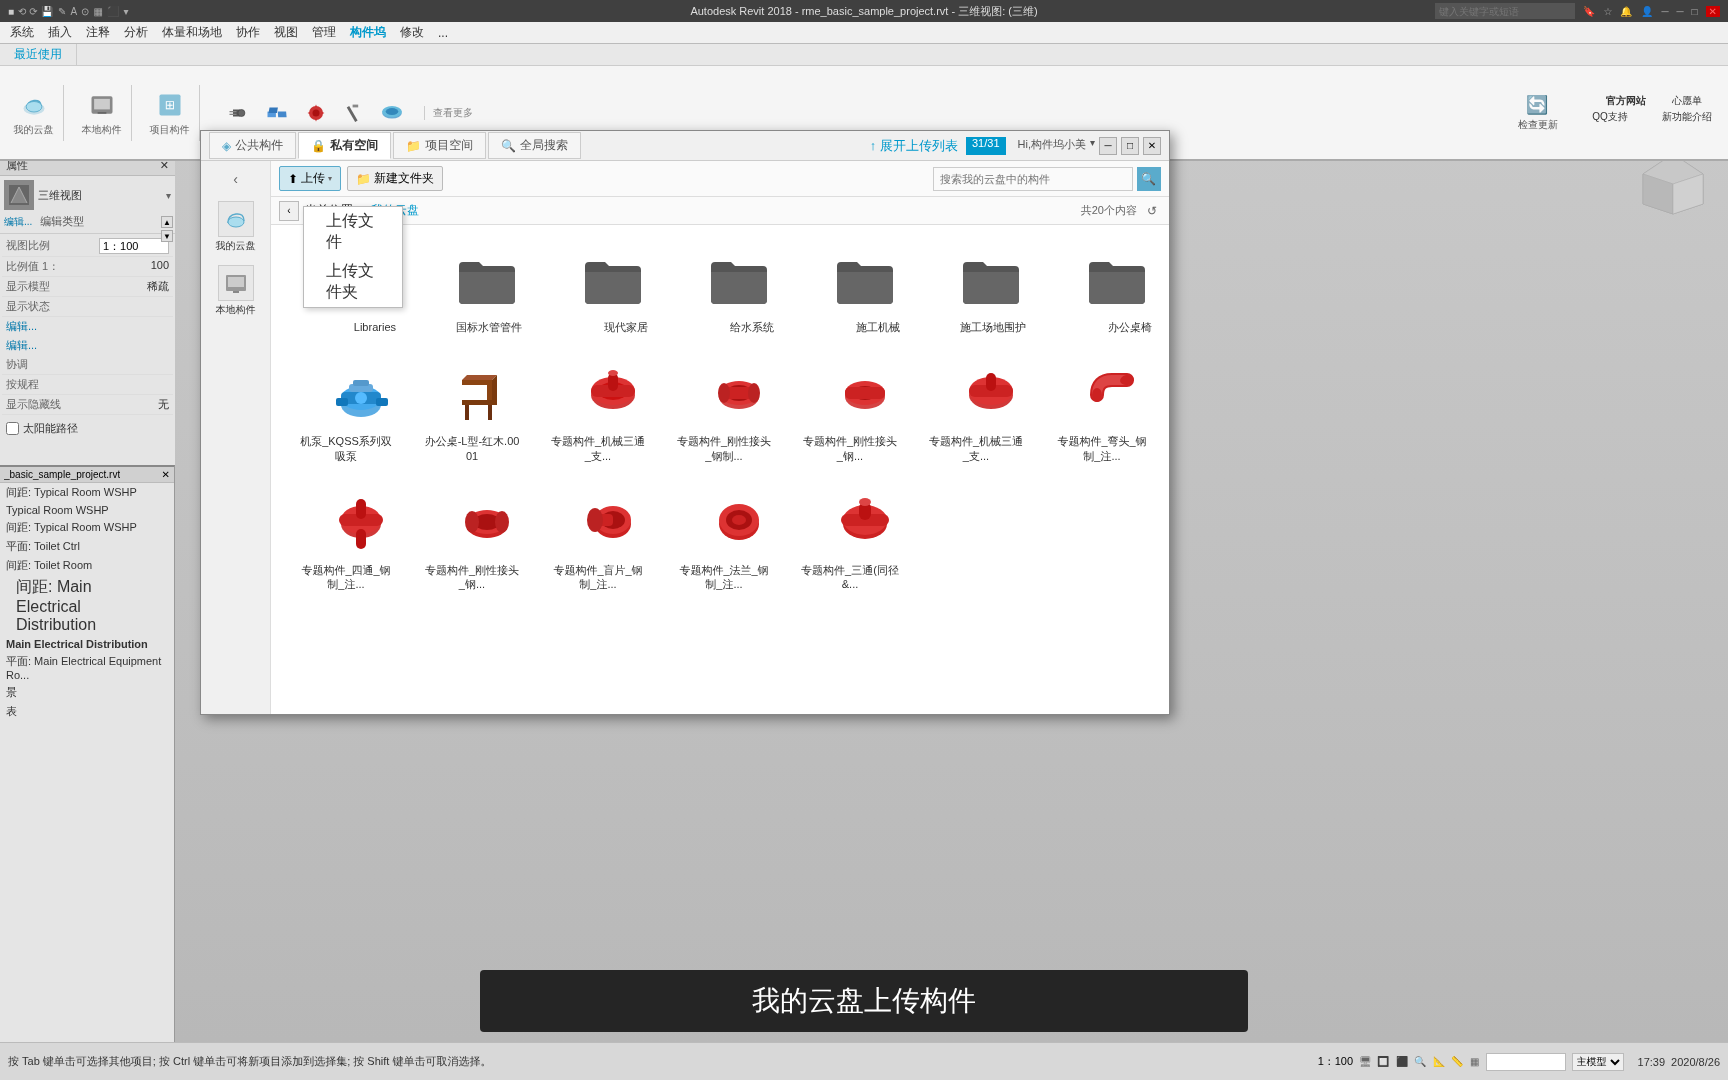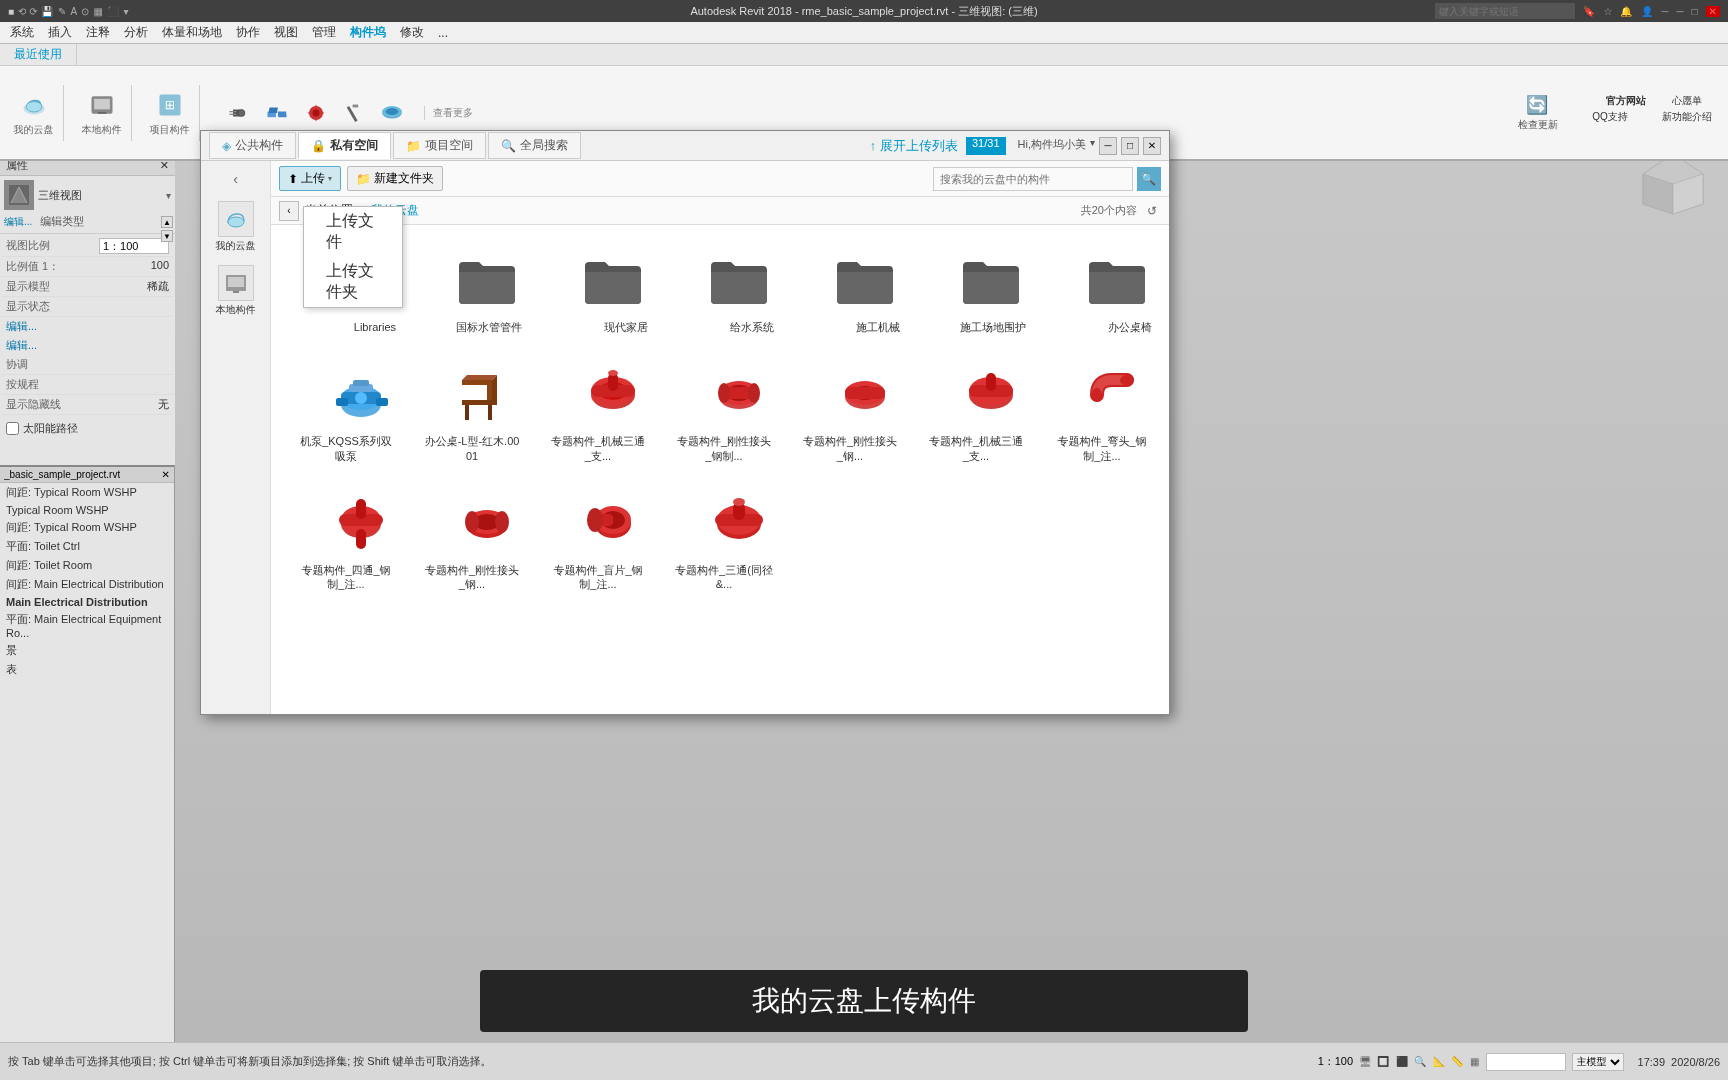--- a/index.html
+++ b/index.html
@@ -393,21 +393,21 @@
   <div style="background:#d0d0d0;padding:2px 4px;font-size:11px;display:flex;align-items:center;justify-content:space-between;border-bottom:1px solid #bbb;">
     <span style="font-size:10px;overflow:hidden;text-overflow:ellipsis;white-space:nowrap;max-width:140px;">_basic_sample_project.rvt</span>
     <span style="cursor:pointer;font-size:10px;">✕</span>
   </div>
   <div style="overflow-y:auto;height:calc(100%-22px);">
     <div style="padding:2px 6px;font-size:11px;color:#333;">间距: Typical Room WSHP</div>
     <div style="padding:2px 6px;font-size:11px;color:#333;">Typical Room WSHP</div>
     <div style="padding:2px 6px;font-size:11px;color:#333;">间距: Typical Room WSHP</div>
     <div style="padding:2px 6px;font-size:11px;color:#333;">平面: Toilet Ctrl</div>
     <div style="padding:2px 6px;font-size:11px;color:#333;">间距: Toilet Room</div>
-    <div style="padding:2px 6px;font-size:11px;color:#333;">间距: Main Electrical Distribution</div>
+    <div style="padding:2px 16px;font-size:16px;color:#333;">间距: Main Electrical Distribution</div>
     <div style="padding:2px 6px;font-size:11px;color:#333;font-weight:bold;">Main Electrical Distribution</div>
     <div style="padding:2px 6px;font-size:11px;color:#333;">平面: Main Electrical Equipment Ro...</div>
     <div style="padding:2px 6px;font-size:11px;color:#333;">景</div>
     <div style="padding:2px 6px;font-size:11px;color:#333;">表</div>
   </div>
 </div>
 
 <div id="main-content" style="left:175px;">
   <div id="view-3d" style="background:linear-gradient(180deg,#c8c8c8,#b8b8b8);">
 
@@ -734,20 +734,33 @@
                 <ellipse cx="30" cy="26" rx="18" ry="14" fill="#dd3333"></ellipse>
                 <ellipse cx="30" cy="26" rx="12" ry="9" fill="#aa1111"></ellipse>
                 <rect x="10" y="20" width="20" height="12" rx="4" fill="#cc2222"></rect>
                 <ellipse cx="12" cy="26" rx="8" ry="12" fill="#bb2222"></ellipse>
               </g>
             </svg>
           </div>
           <div class="file-label">专题构件_盲片_钢制_注...</div>
         </div>
 
+        <div class="file-item">
+          <div class="file-icon">
+            <svg width="70" height="70" viewBox="0 0 70 70">
+              <g transform="translate(5,5)">
+                <ellipse cx="30" cy="30" rx="20" ry="16" fill="#cc2222"></ellipse>
+                <ellipse cx="30" cy="26" rx="20" ry="16" fill="#dd3333"></ellipse>
+                <ellipse cx="30" cy="26" rx="13" ry="10" fill="#aa1111"></ellipse>
+                <ellipse cx="30" cy="26" rx="7" ry="5" fill="#cc2222"></ellipse>
+              </g>
+            </svg>
+          </div>
+          <div class="file-label">专题构件_法兰_钢制_注...</div>
+        </div>
 
         <div class="file-item">
           <div class="file-icon">
             <svg width="70" height="70" viewBox="0 0 70 70">
               <g transform="translate(5,5)">
                 <ellipse cx="30" cy="30" rx="22" ry="15" fill="#cc2222"></ellipse>
                 <ellipse cx="30" cy="26" rx="22" ry="15" fill="#dd3333"></ellipse>
                 <rect x="6" y="20" width="48" height="12" rx="6" fill="#cc2222"></rect>
                 <rect x="24" y="8" width="12" height="18" rx="6" fill="#bb1111"></rect>
                 <ellipse cx="30" cy="8" rx="6" ry="4" fill="#dd4444"></ellipse>

